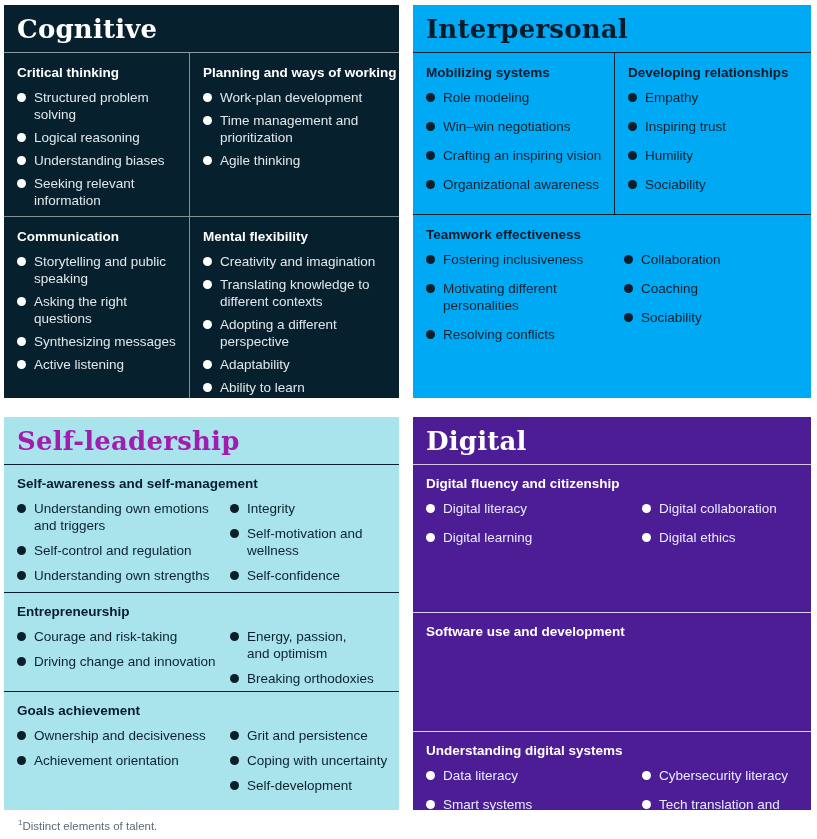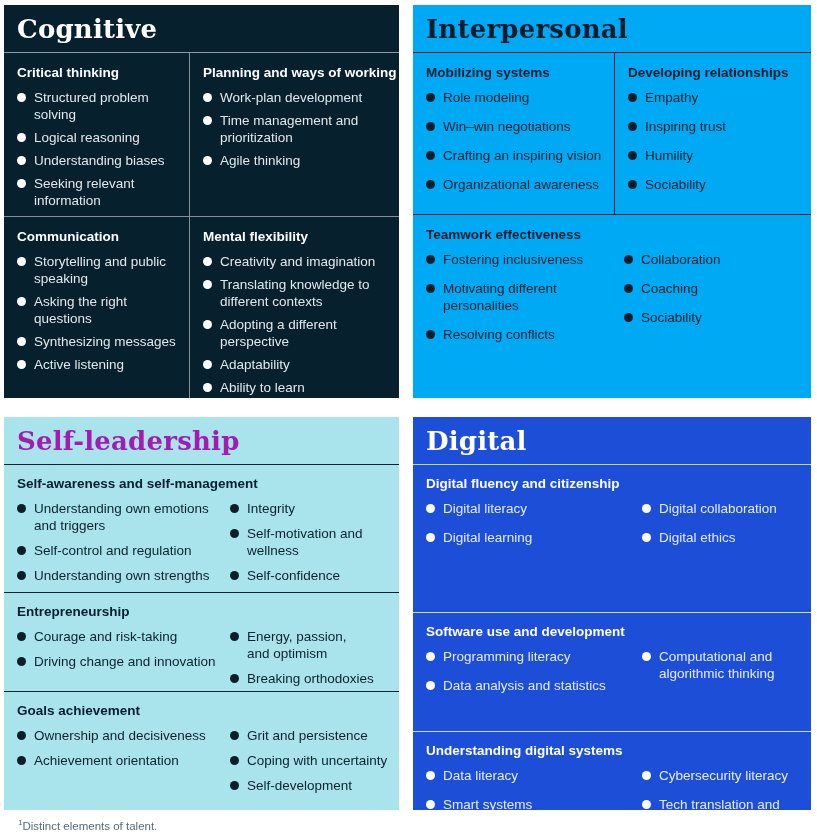--- a/index.html
+++ b/index.html
@@ -57,21 +57,21 @@
   
   .q-selfleadership { background:#a9e4ec; color:#0b222e; }
   .q-selfleadership .qtitle { color:#a21caf; border-bottom:1px solid #07202e; }
   .q-selfleadership .sec-head { color:#051c2c; }
   .q-selfleadership .dot { background:#0b1f2a; }
   .q-selfleadership .item { margin-bottom:8px; }
   .q-selfleadership .sec + .sec { border-top:1px solid #07202e; }
   .q-selfleadership .colA { width:213px; flex:0 0 213px; }
 
   
-  .q-digital { background:#1d4ed8; color:#e7ebff; }
+  .q-digital { background:#4c1d95; color:#e7ebff; }
   .q-digital .qtitle { color:#fff; border-bottom:1px solid rgba(255,255,255,.75); }
   .q-digital .sec-head { color:#fff; }
   .q-digital .dot { background:#fff; }
   .q-digital .item { margin-bottom:12px; }
   .q-digital .sec + .sec { border-top:1px solid rgba(255,255,255,.8);margin-top:20px; }
   .q-digital .colA { width:216px; flex:0 0 216px; }
 
   .sec { padding:11px 8px 0 13px; overflow:hidden; }
   .sec1 { height:127px; flex:0 0 127px; }
   .sec2 { height:99px; flex:0 0 99px; }
@@ -390,39 +390,20 @@
                 </div>
                 <div class="item">
                   <span class="dot"></span>
                   <span class="itxt">Digital ethics</span>
                 </div>
               </div>
           </div>
         </div>
         <div class="sec sec2">
           <h3 class="sec-head">Software use and development</h3>
-          <div class="cols">
-            <div class="colA list">
-                <div class="item">
-                  <span class="dot"></span>
-                  <span class="itxt">Programming literacy</span>
-                </div>
-                <div class="item">
-                  <span class="dot"></span>
-                  <span class="itxt">Data analysis and statistics</span>
-                </div>
-              </div>
-            <div class="colB list">
-                <div class="item">
-                  <span class="dot"></span>
-                  <span class="itxt">Computational and
-algorithmic thinking</span>
-                </div>
-              </div>
-          </div>
         </div>
         <div class="sec sec3">
           <h3 class="sec-head">Understanding digital systems</h3>
           <div class="cols">
             <div class="colA list">
                 <div class="item">
                   <span class="dot"></span>
                   <span class="itxt">Data literacy</span>
                 </div>
                 <div class="item">

